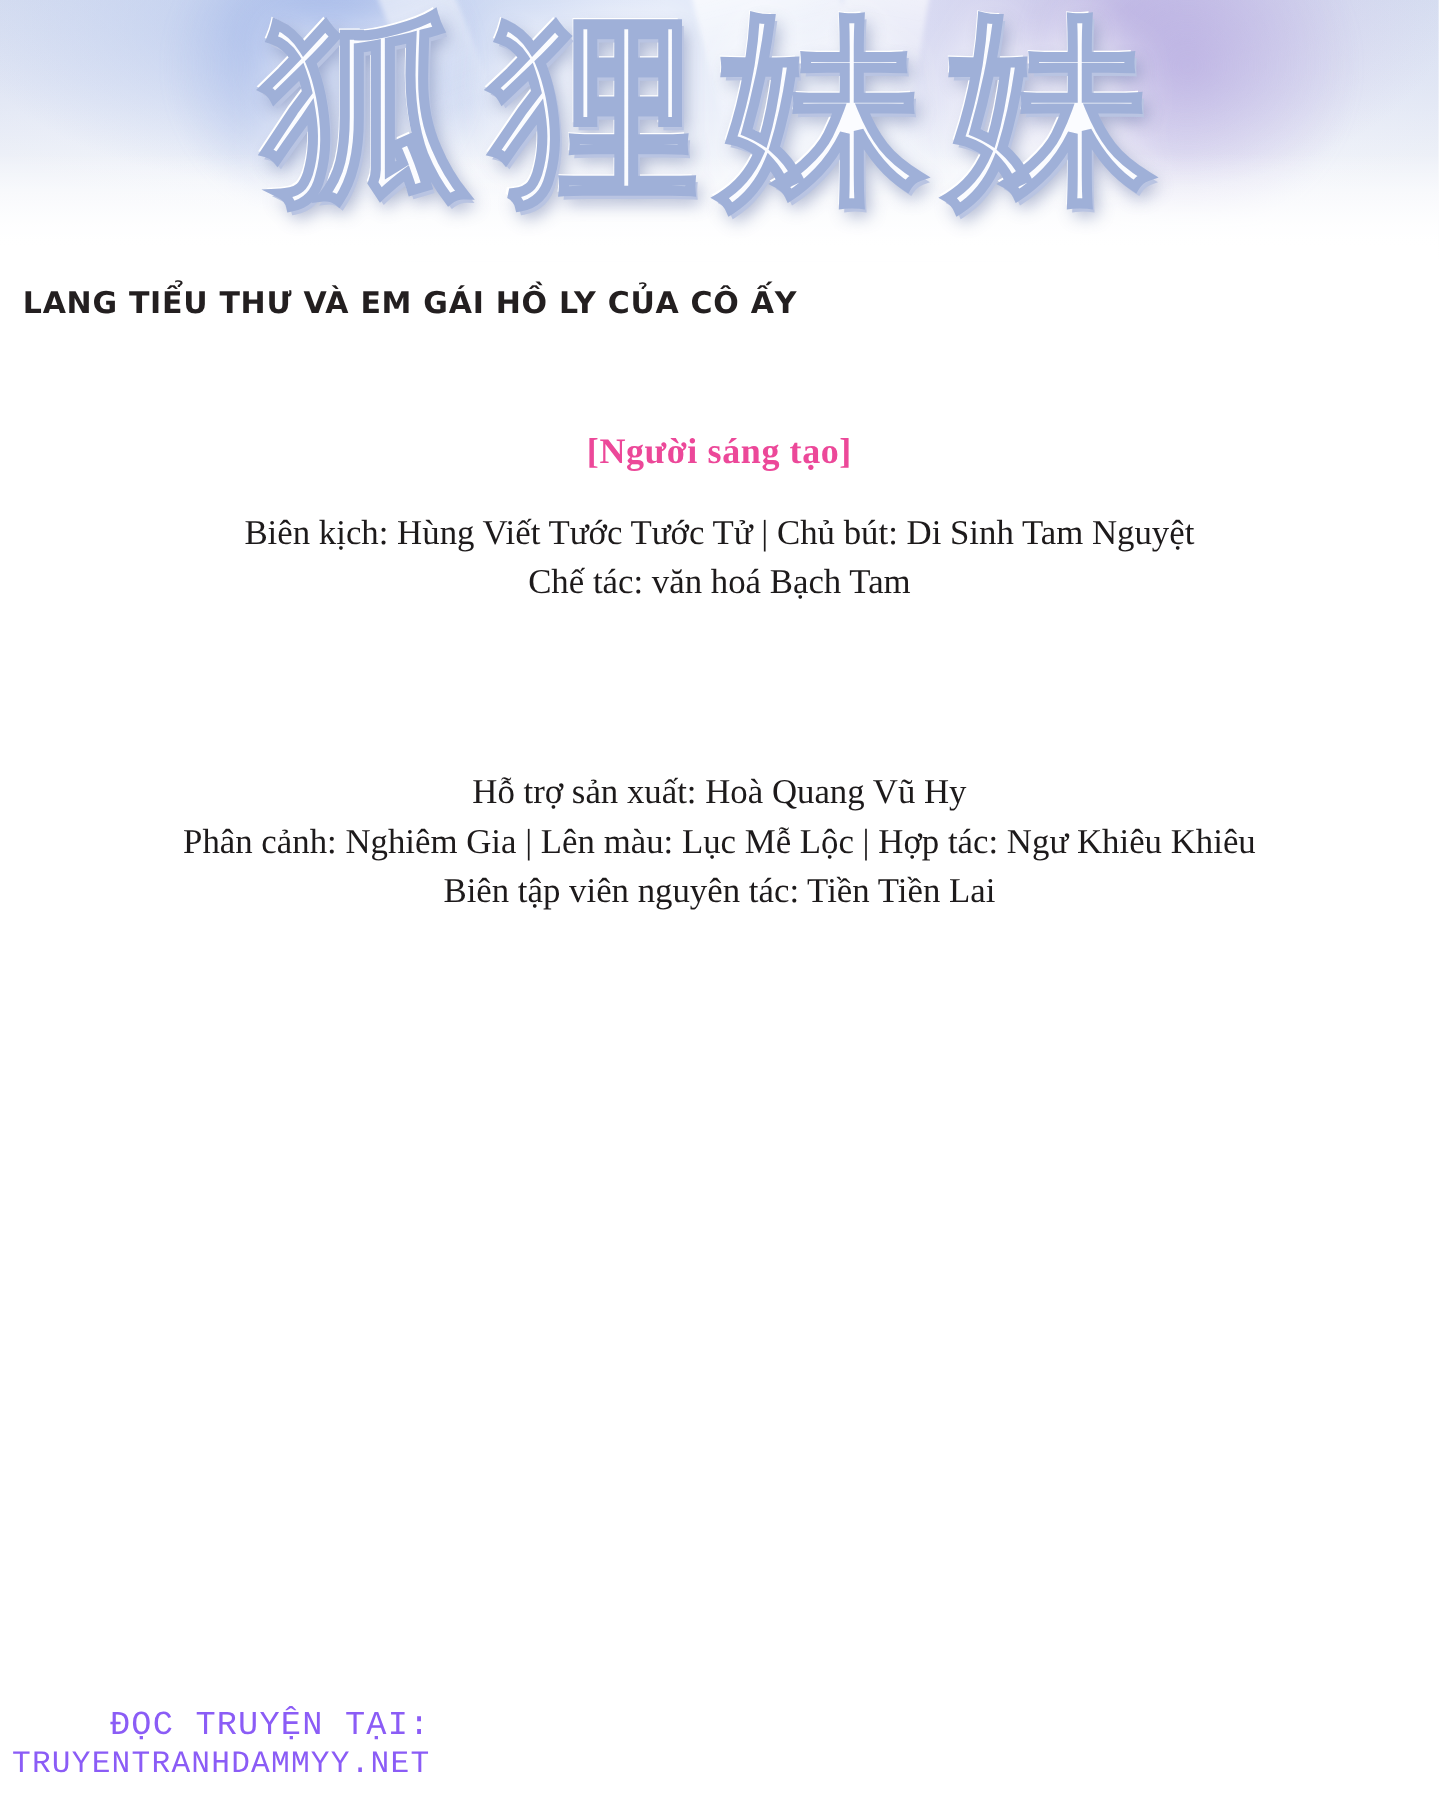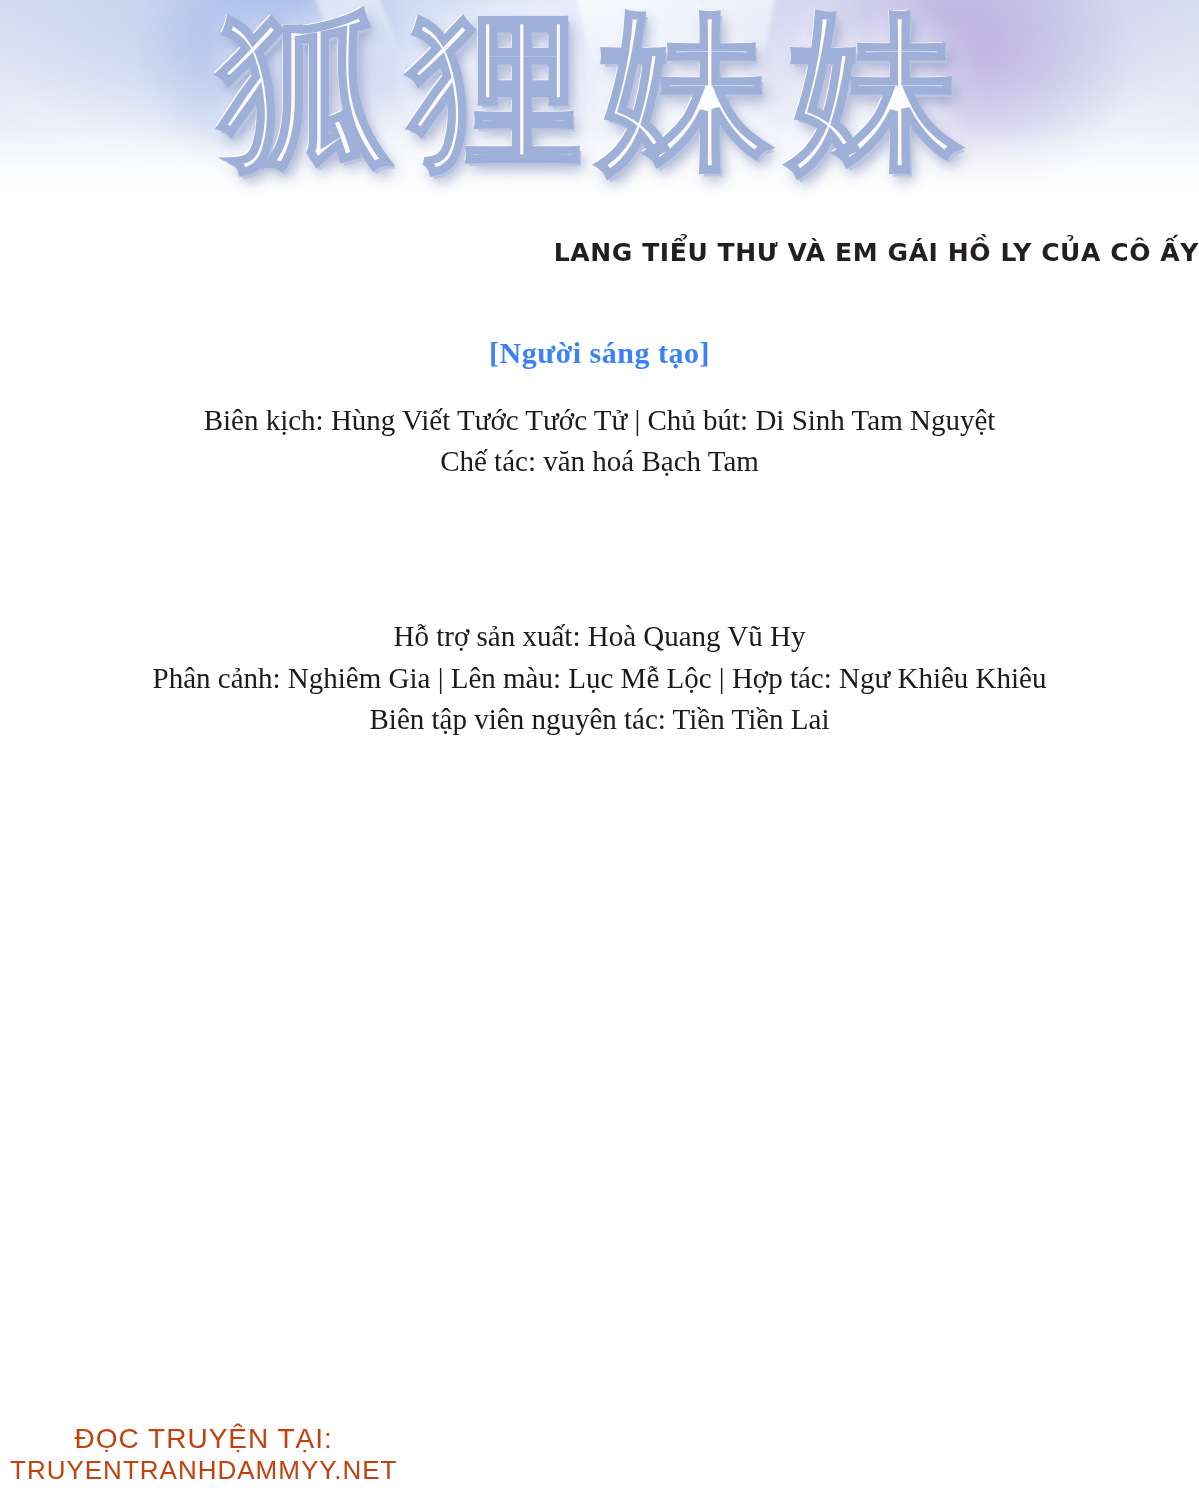--- a/index.html
+++ b/index.html
@@ -67,58 +67,59 @@
       0 0 34px rgba(255,255,255,0.9);
     -webkit-text-stroke:3px #9fb0d8;
     white-space:nowrap;
   }
 
   
   .subtitle {
     position:absolute;
     left:0; top:238px;
     width:1199px;
-    text-align:right;
+    text-align:left;
     font-family:"DejaVu Sans", sans-serif;
     font-weight:700;
     font-size:25px;
     letter-spacing:0.6px;
     color:#231f20;
     padding-left:19px;
   }
 
   
   .credits {
     position:absolute;
     left:0; top:336px;
     width:1199px;
     text-align:center;
   }
   .c-head {
     font-size:30px;
     font-weight:700;
     letter-spacing:0.5px;
-    color:#3b82f6;
+    color:#ec4899;
+    margin-top:24px;
   }
   .c-line {
     font-size:29px;
     line-height:1.42;
     color:#1d1a1b;
   }
   .block-gap { height:30px; }
   .section-gap { height:104px; }
 
   
   .watermark {
     position:absolute;
     left:10px; bottom:14px;
-    font-family:Liberation Sans, sans-serif;
-    color:#c2410c;
+    font-family:Liberation Mono, monospace;
+    color:#8b5cf6;
     line-height:1.18;
-    text-align:center;
+    text-align:right;
   }
   .wm1 { font-size:28px; letter-spacing:1px; }
   .wm2 { font-size:26px; letter-spacing:1px; }
 </style>
 </head>
 <body>
 
 <div class="art-band">
   <div class="glow-l"></div>
   <div class="glow-r"></div>

